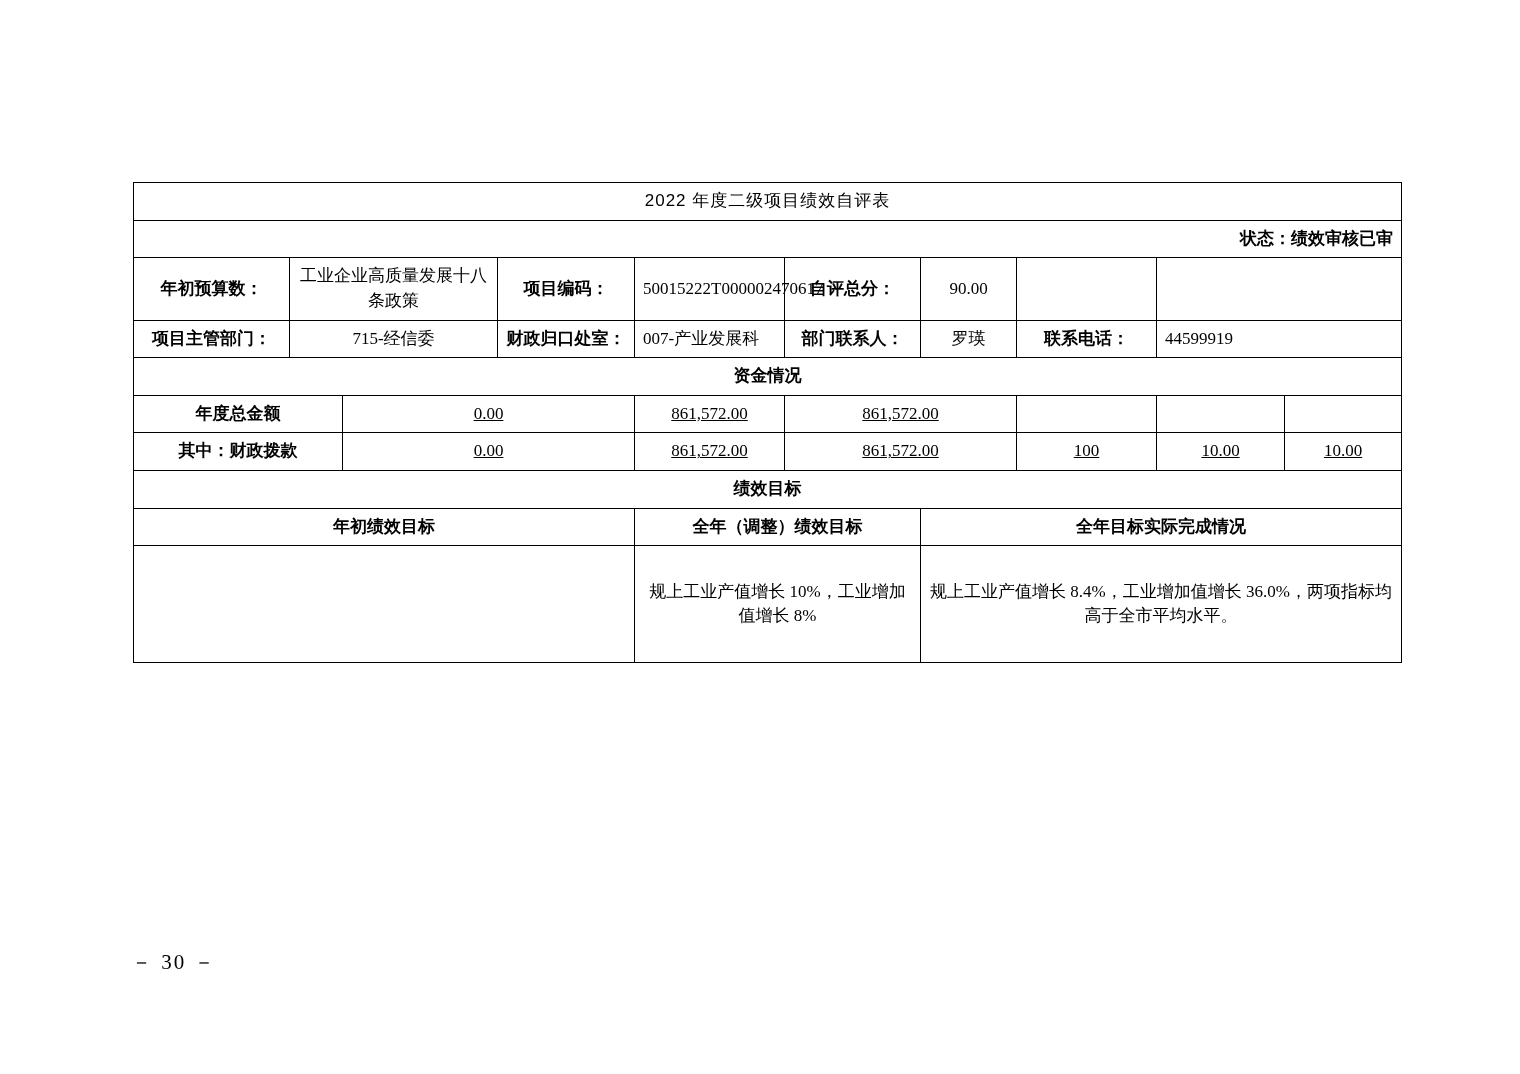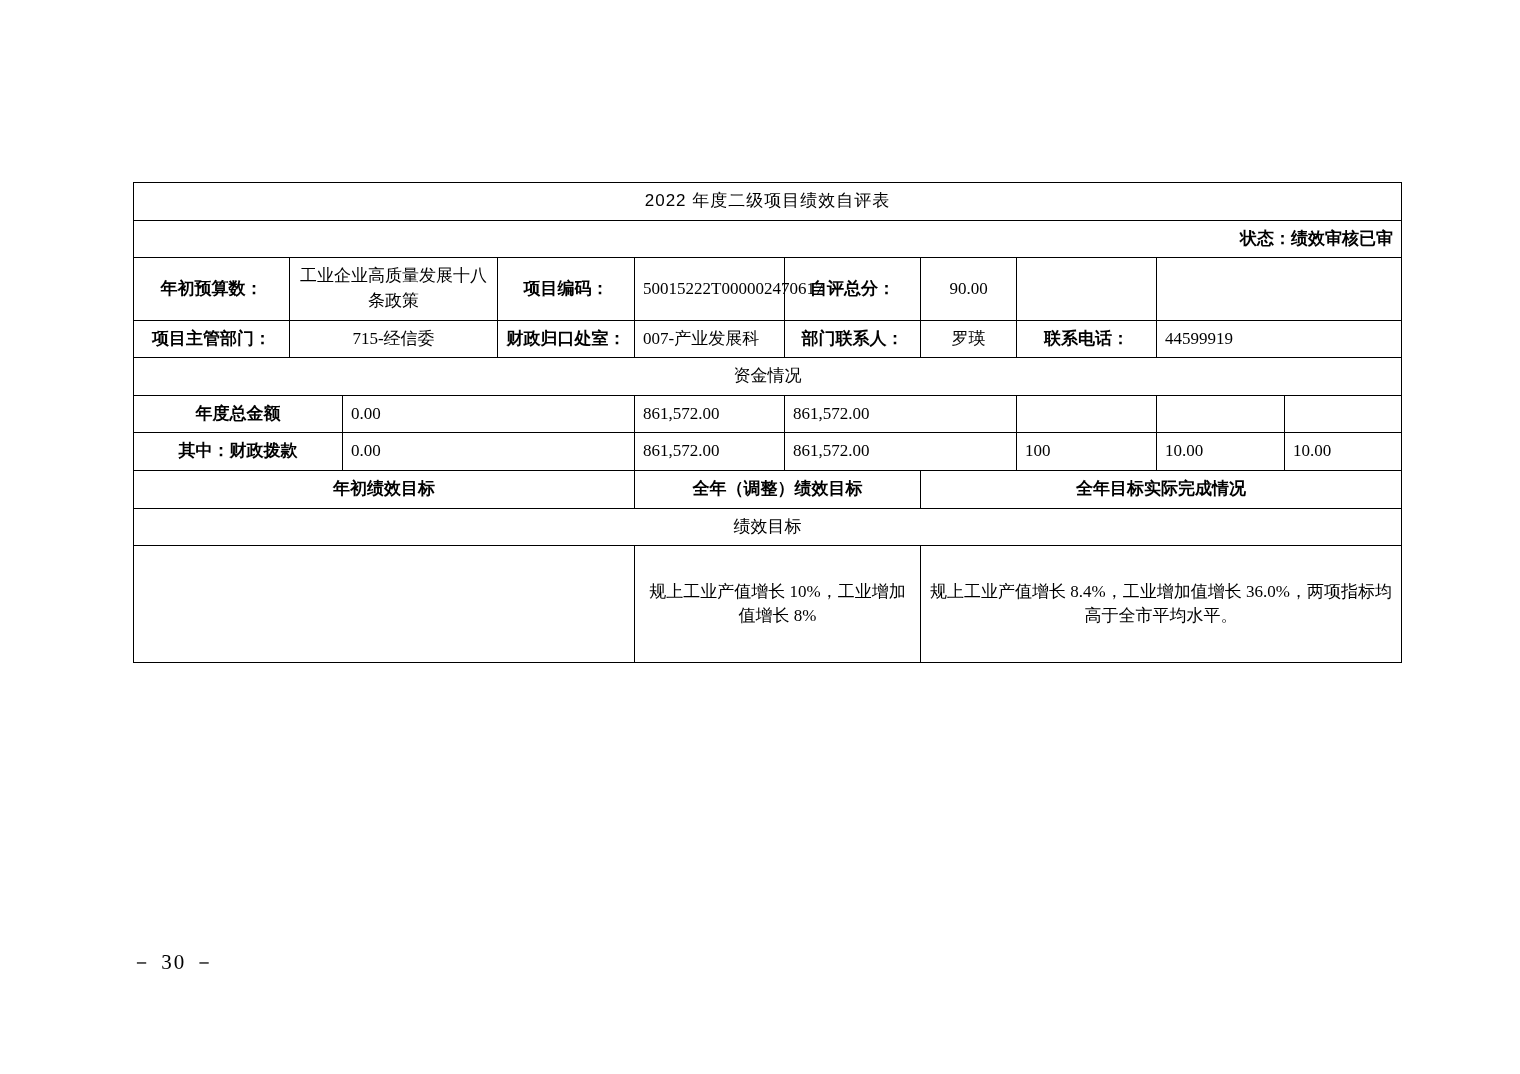--- a/index.html
+++ b/index.html
@@ -64,43 +64,44 @@
     font-size: 17px;
   }
   .val-left {
     text-align: left;
     font-size: 17px;
     padding-left: 14px;
   }
   .section-head {
     text-align: center;
     font-family: "Liberation Sans", sans-serif;
-    font-weight: normal;
+    font-weight: bold;
     font-size: 19px;
     padding: 12px 0;
   }
   .col-head {
     text-align: center;
     font-family: "Liberation Sans", sans-serif;
     font-weight: bold;
     font-size: 17px;
     line-height: 1.35;
     padding: 10px 6px;
   }
   .row-lbl {
     text-align: center;
     font-family: "Liberation Sans", sans-serif;
     font-weight: bold;
     font-size: 18px;
     padding: 14px 6px;
   }
   .num {
-    text-align: left;
+    text-align: center;
     font-size: 17px;
     padding-right: 12px;
+    text-decoration: underline;
   }
   .goal-cell {
     vertical-align: top;
     text-align: center;
     font-size: 17px;
     line-height: 1.6;
     height: 104px;
     padding: 10px 10px 10px 10px;
   }
   .wrap2 {
@@ -186,30 +187,30 @@
       <td class="row-lbl" colspan="2">其中：财政拨款</td>
       <td class="num" colspan="2">0.00</td>
       <td class="num">861,572.00</td>
       <td class="num" colspan="2">861,572.00</td>
       <td class="num">100</td>
       <td class="num">10.00</td>
       <td class="num">10.00</td>
     </tr>
 
     <tr>
+      <td class="section-head" colspan="10">绩效目标</td>
+    </tr>
+
+    <tr>
       <td class="col-head" colspan="4">年初绩效目标</td>
       <td class="col-head" colspan="2">全年（调整）绩效目标</td>
       <td class="col-head" colspan="4">全年目标实际完成情况</td>
     </tr>
 
     <tr>
-      <td class="section-head" colspan="10">绩效目标</td>
-    </tr>
-
-    <tr>
       <td class="goal-cell" colspan="4"></td>
       <td class="goal-cell" colspan="2">规上工业产值增长 10%，工业增加值增长 8%</td>
       <td class="goal-cell" colspan="4">规上工业产值增长 8.4%，工业增加值增长 36.0%，两项指标均高于全市平均水平。</td>
     </tr>
 
   </tbody>
     </table>
 
   <div class="page-number">－ 30 －</div>
 

